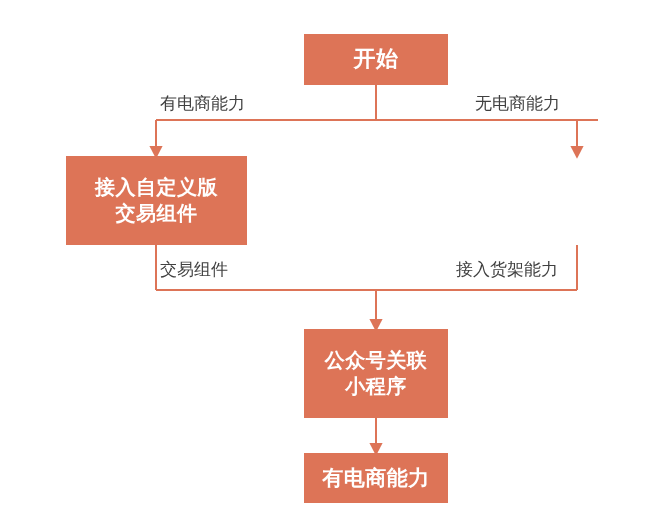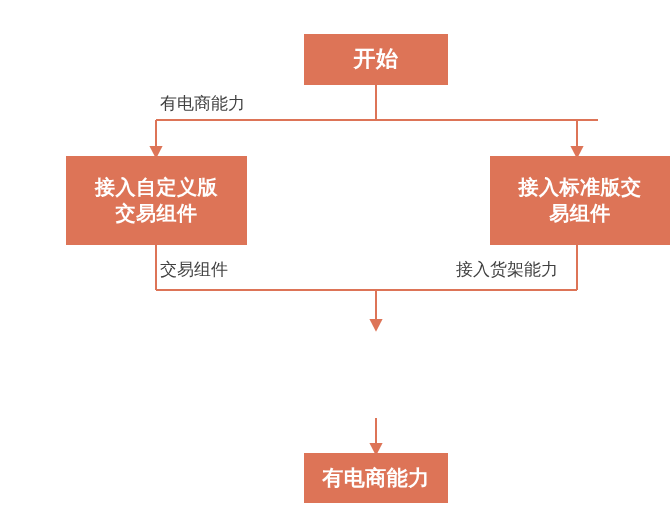--- a/index.html
+++ b/index.html
@@ -126,26 +126,27 @@
     <path d="M344,290 L344,325" fill="none" stroke="#dd7457" stroke-width="2" marker-end="url(#arrowhead)"></path>
 
     <path d="M344,418 L344,449" fill="none" stroke="#dd7457" stroke-width="2" marker-end="url(#arrowhead)"></path>
   </svg>
 
   <div class="node node-start">开始</div>
 
   <div class="node node-custom">接入自定义版
 交易组件</div>
 
-  <div class="node node-standard">接入标准版交
-易组件</div>
 
+  <div class="node node-miniprogram">公众号关联
+小程序</div>
 
   <div class="node node-article">有电商能力</div>
 
   <div class="edge-label label-has-ecom">有电商能力</div>
 
+  <div class="edge-label label-no-ecom">无电商能力</div>
 
   <div class="edge-label label-sync-goods">交易组件</div>
 
   <div class="edge-label label-shelf">接入货架能力</div>
 
 </div>
 
 </body></html>

